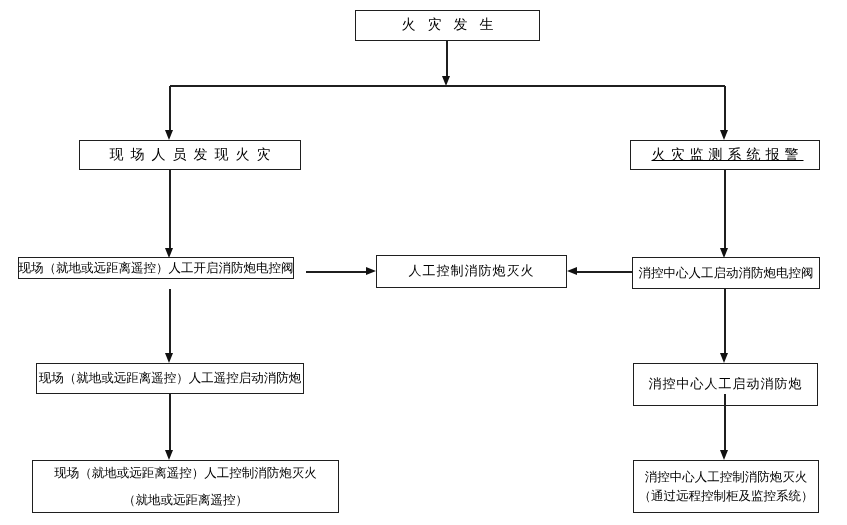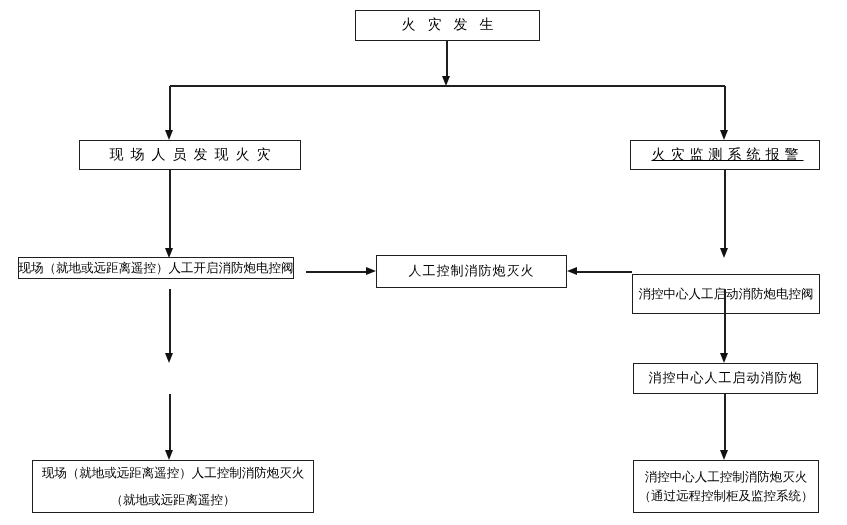--- a/index.html
+++ b/index.html
@@ -55,30 +55,33 @@
   </div>
 
   <div class="node" style="left:18px;top:257px;width:276px;height:22px;">
     <span>现场（就地或远距离遥控）人工开启消防炮电控阀</span>
   </div>
 
   <div class="node md" style="left:376px;top:255px;width:191px;height:33px;">
     <span>人工控制消防炮灭火</span>
   </div>
 
-  <div class="node" style="left:632px;top:274px;width:188px;height:40px;">
+  <div class="node" style="left:632px;top:257px;width:188px;height:32px;">
     <span>消控中心人工启动消防炮电控阀</span>
   </div>
 
+  <div class="node" style="left:36px;top:363px;width:268px;height:31px;">
+    <span>现场（就地或远距离遥控）人工遥控启动消防炮</span>
+  </div>
 
-  <div class="node md" style="left:633px;top:363px;width:185px;height:31px;">
+  <div class="node md" style="left:633px;top:363px;width:185px;height:43px;">
     <span>消控中心人工启动消防炮</span>
   </div>
 
-  <div class="node" style="left:32px;top:460px;width:282px;height:53px;gap:8px;">
+  <div class="node" style="left:32px;top:460px;width:307px;height:53px;gap:8px;">
     <span>现场（就地或远距离遥控）人工控制消防炮灭火</span>
     <span>（就地或远距离遥控）</span>
   </div>
 
   <div class="node" style="left:633px;top:460px;width:186px;height:53px;">
     <span>消控中心人工控制消防炮灭火</span>
     <span>（通过远程控制柜及监控系统）</span>
   </div>
 
   <div class="vline" style="left:446px;top:41px;height:36px;"></div>

